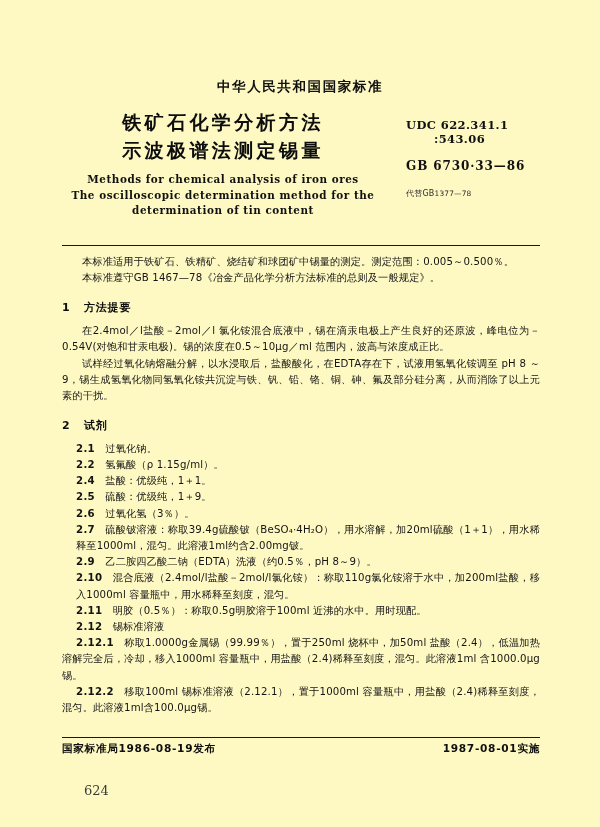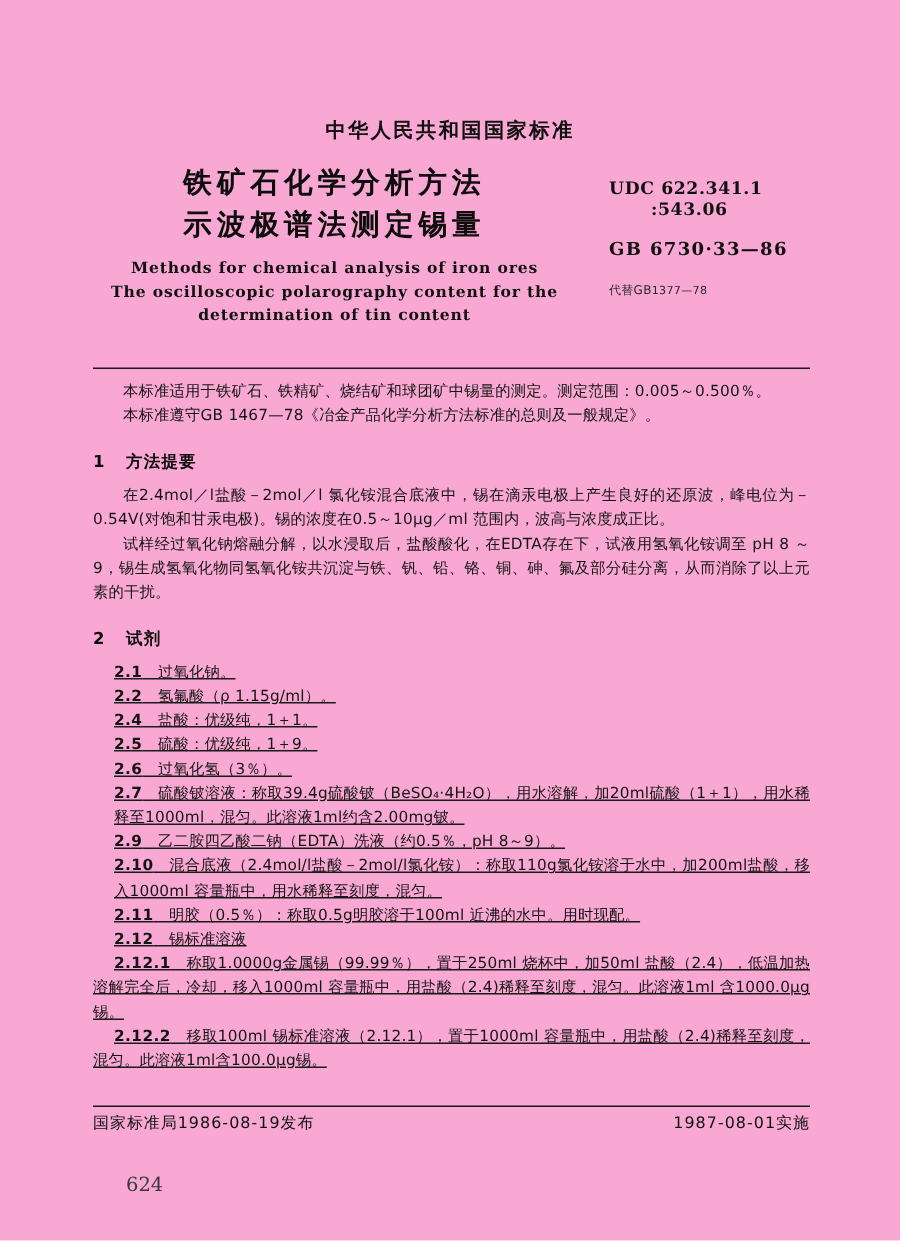--- a/index.html
+++ b/index.html
@@ -13,21 +13,21 @@
     position: relative;
     font-family: "DejaVu Sans", "Liberation Sans", sans-serif;
     color: #1a1a1a;
     -webkit-font-smoothing: none;
   }
   .page {
     position: absolute;
     left: 0; top: 0;
     width: 600px;
     height: 827px;
-    background: #f9a8d4;
+    background: #fef9c3;
     overflow: hidden;
   }
 
   
   .nat-std {
     position: absolute;
     left: 0; right: 0;
     top: 78px;
     text-align: center;
     font-size: 13.5px;
@@ -137,21 +137,20 @@
     margin-bottom: 8px;
     color: #0d0d0d;
   }
   .sec-head .num {
     display: inline-block;
     width: 22px;
   }
 
   .reagents {
     margin-top: 2px;
-    text-decoration: underline;
   }
   .item {
     font-size: 10.2px;
     line-height: 16.2px;
     letter-spacing: 0.15px;
     text-align: justify;
     color: #141414;
     padding-left: 14px;
     text-indent: -0px;
   }
@@ -166,21 +165,21 @@
 
   
   .footer {
     position: absolute;
     left: 62px;
     top: 742px;
     width: 478px;
     display: flex;
     justify-content: space-between;
     font-size: 10.6px;
-    font-weight: normal;
+    font-weight: bold;
     letter-spacing: 0.7px;
     color: #0f0f0f;
   }
   .pageno {
     position: absolute;
     left: 84px;
     top: 783px;
     font-size: 13px;
     color: #3a3a3a;
     font-family: "DejaVu Serif", "Liberation Serif", serif;
@@ -193,21 +192,21 @@
 
   <div class="nat-std">中华人民共和国国家标准</div>
 
   <div class="title-block">
     <div class="title-line">铁矿石化学分析方法</div>
     <div class="title-line">示波极谱法测定锡量</div>
   </div>
 
   <div class="en-title">
     <div>Methods for chemical analysis of iron ores</div>
-    <div>The oscilloscopic polarography content for the</div>
+    <div>The oscilloscopic determination method for the</div>
     <div>determination of tin content</div>
   </div>
 
   <div class="code-block">
     <div class="udc">
       <span>UDC 622.341.1</span>
       <span class="sub">:543.06</span>
     </div>
     <div class="gbno">GB 6730·33—86</div>
     <div class="replaces">

